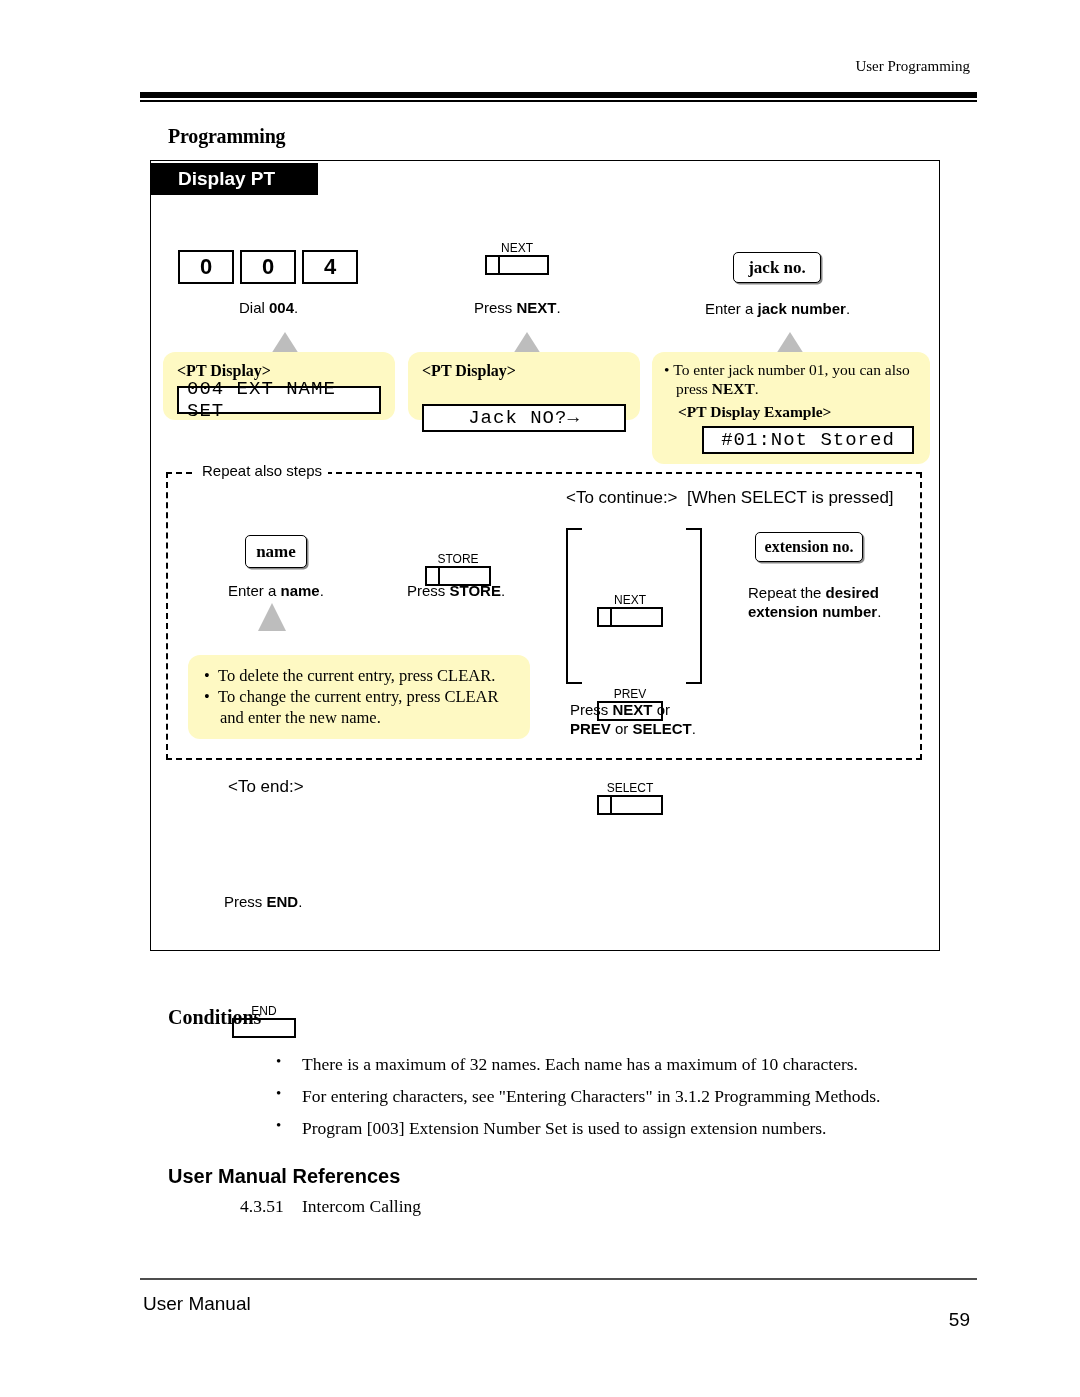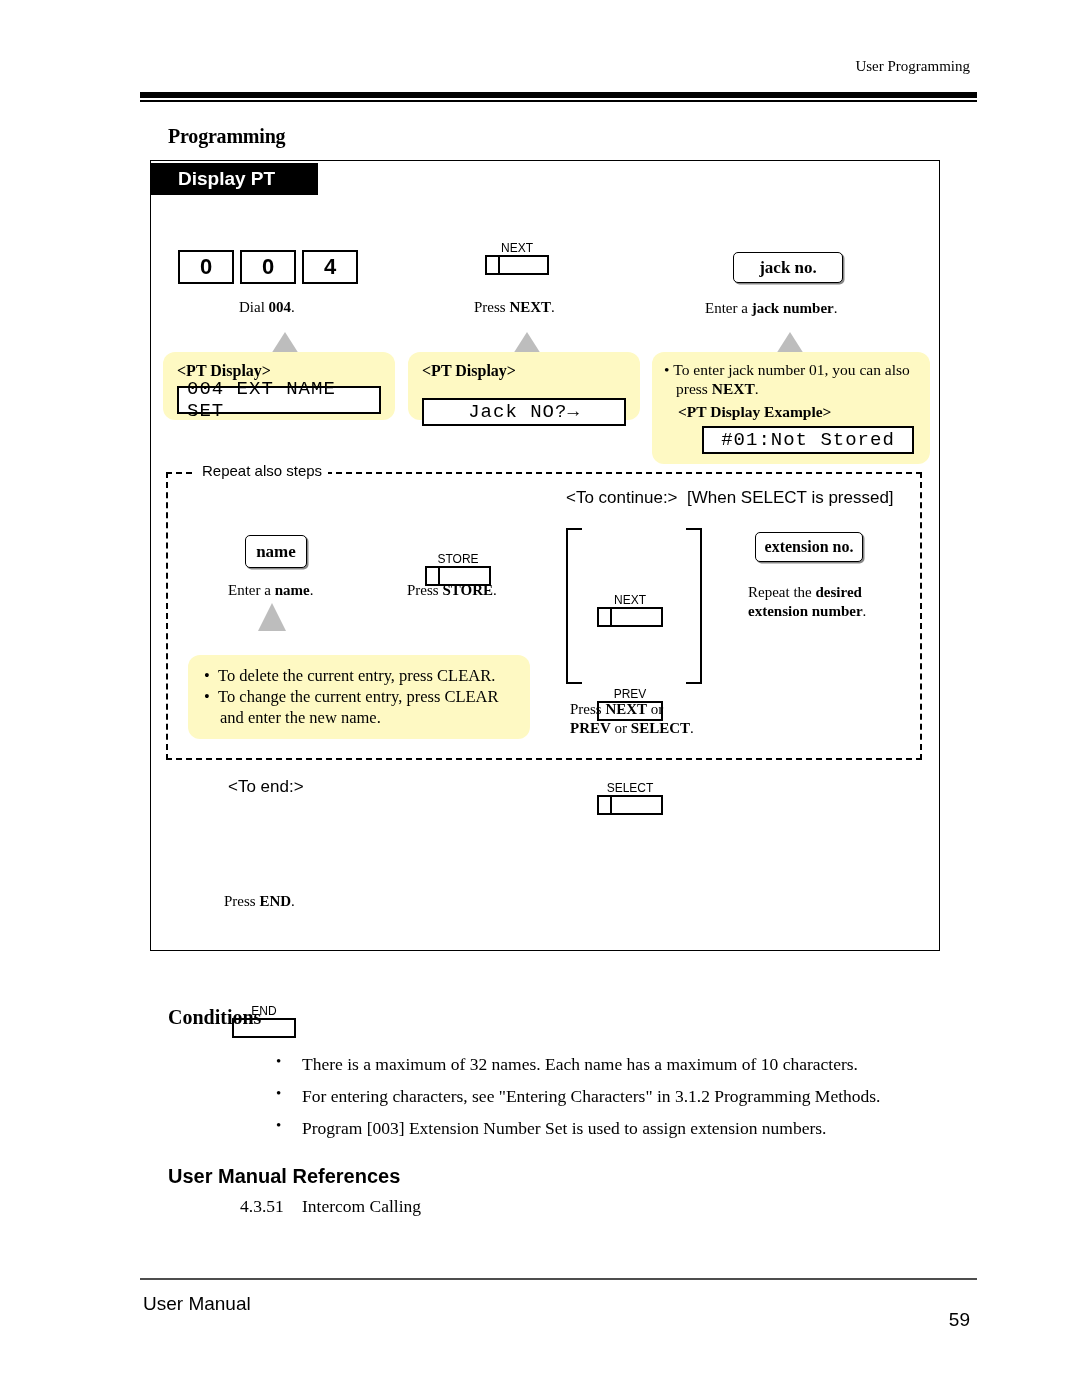--- a/index.html
+++ b/index.html
@@ -39,21 +39,21 @@
     font-family:"Liberation Sans",sans-serif;font-weight:bold;font-size:22px;background:#fff;box-sizing:border-box;}
 
   
   .key{position:relative;}
   .key .cap{font-family:"Liberation Sans",sans-serif;font-size:12px;text-align:center;line-height:13px;}
   .key .body{border:2.5px solid #000;height:20px;background:#fff;box-sizing:border-box;display:flex;}
   .key .led{width:13px;border-right:2.5px solid #000;box-sizing:border-box;}
   .key.noled .body{display:block;}
 
   
-  .cap-txt{font-family:Liberation Serif, serif;font-size:15px;}
+  .cap-txt{font-family:Liberation Sans, sans-serif;font-size:15px;}
 
   
   .entry{border:1.5px solid #000;border-radius:5px;background:#fff;display:flex;align-items:center;justify-content:center;
     font-family:"Liberation Serif",serif;font-weight:bold;font-size:17px;box-shadow:1.5px 1.5px 0 #888;box-sizing:border-box;}
 
   
   .callout{background:#fef9c3;border-radius:12px;box-sizing:border-box;padding:10px 14px;}
   .ptr{position:absolute;width:0;height:0;border-left:14px solid transparent;border-right:14px solid transparent;border-bottom:22px solid #bdbdbd;}
 
   .lcd{border:2px solid #000;background:#fff;font-family:"Liberation Mono",monospace;font-size:19px;
@@ -111,37 +111,37 @@
   <div class="key abs" style="left:485px;top:242px;width:64px;">
     <div class="cap">NEXT</div>
     <div class="body">
         <div class="led"></div>
       </div>
   </div>
   <div class="abs cap-txt" style="left:474px;top:299px;">
     <span>Press </span><span class="b">NEXT</span><span>.</span>
   </div>
 
-  <div class="entry abs" style="left:733px;top:252px;width:110px;height:31px;">
+  <div class="entry abs" style="left:733px;top:252px;width:88px;height:31px;">
     <span>jack no.</span>
   </div>
   <div class="abs cap-txt" style="left:705px;top:300px;">
     <span>Enter a </span><span class="b">jack number</span><span>.</span>
   </div>
 
   <div class="ptr" style="left:271px;top:332px;"></div>
   <div class="callout abs" style="left:163px;top:352px;width:232px;height:68px;">
     <div class="serif b" style="font-size:16px;">&lt;PT Display&gt;</div>
     <div class="lcd" style="margin-top:6px;height:28px;padding:0 8px;">004 EXT NAME SET</div>
   </div>
 
   <div class="ptr" style="left:513px;top:332px;"></div>
   <div class="callout abs" style="left:408px;top:352px;width:232px;height:68px;">
     <div class="serif b" style="font-size:16px;">&lt;PT Display&gt;</div>
-    <div class="lcd" style="margin-top:18px;height:28px;padding:0 8px;justify-content:center;">Jack NO?→</div>
+    <div class="lcd" style="margin-top:24px;height:28px;padding:0 8px;justify-content:center;">Jack NO?→</div>
   </div>
 
   <div class="ptr" style="left:776px;top:332px;"></div>
   <div class="callout abs" style="left:652px;top:352px;width:278px;height:112px;padding:8px 12px;">
     <div class="serif" style="font-size:15.5px;line-height:19px;padding-left:12px;text-indent:-12px;">
       <span>•&nbsp;</span><span>To enter jack number 01, you can also press </span><span class="b">NEXT</span><span>.</span>
     </div>
     <div class="serif b" style="font-size:15.5px;margin-top:5px;padding-left:14px;">&lt;PT Display Example&gt;</div>
     <div class="lcd" style="margin-top:5px;margin-left:38px;height:28px;width:212px;justify-content:center;">#01:Not Stored</div>
   </div>

